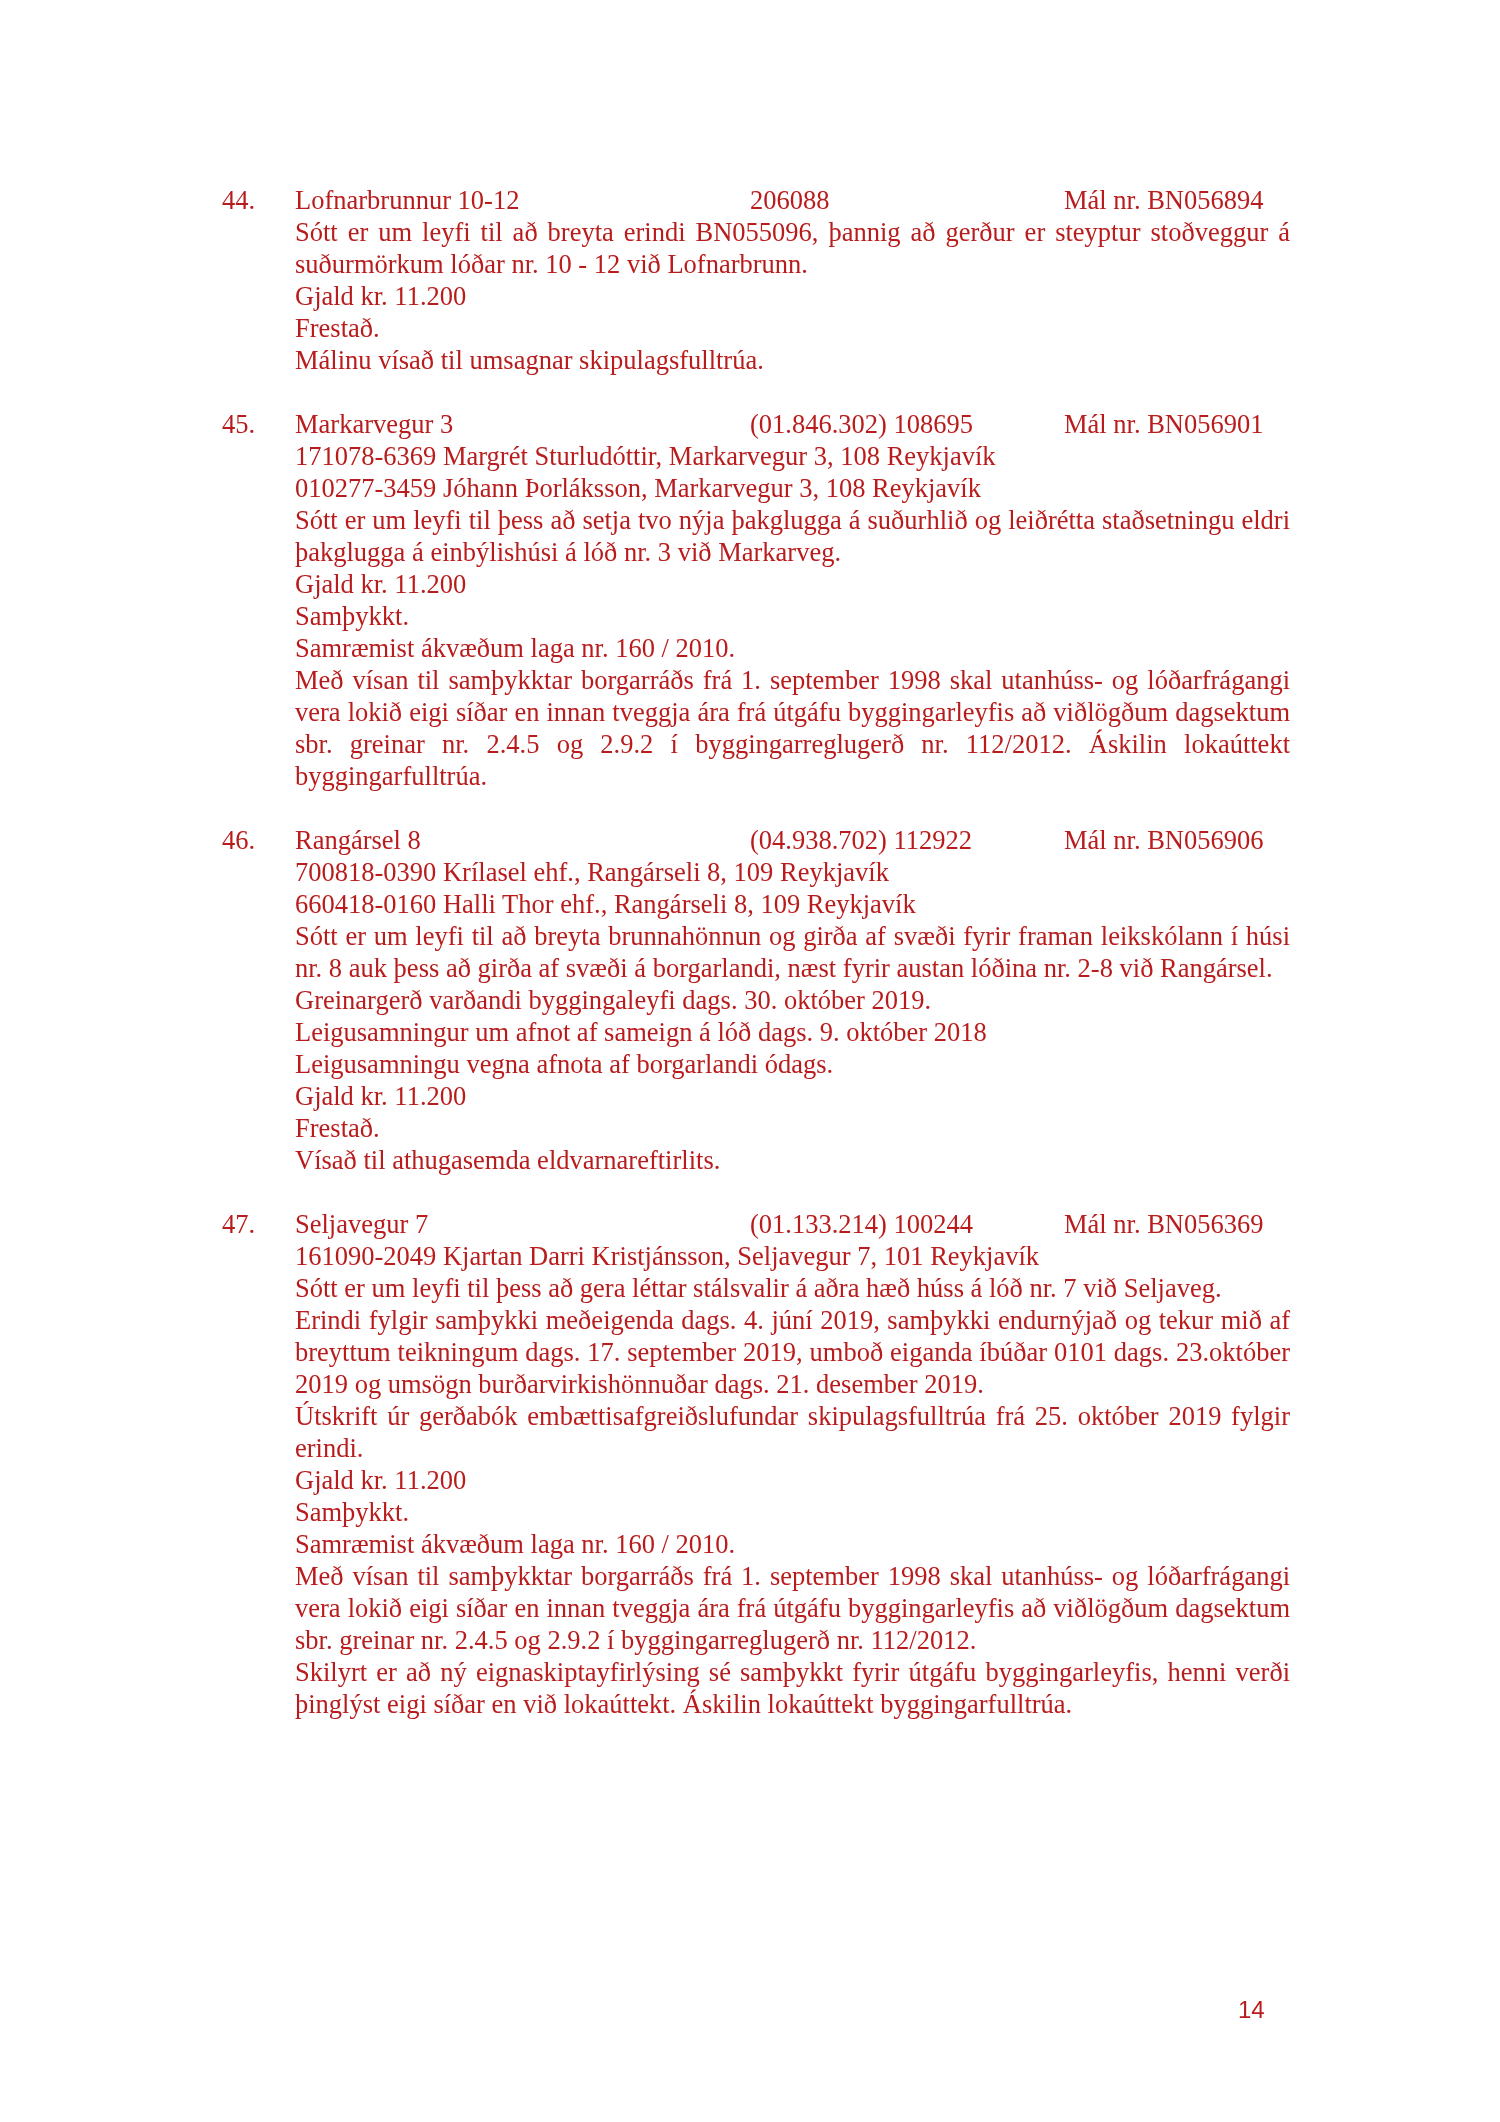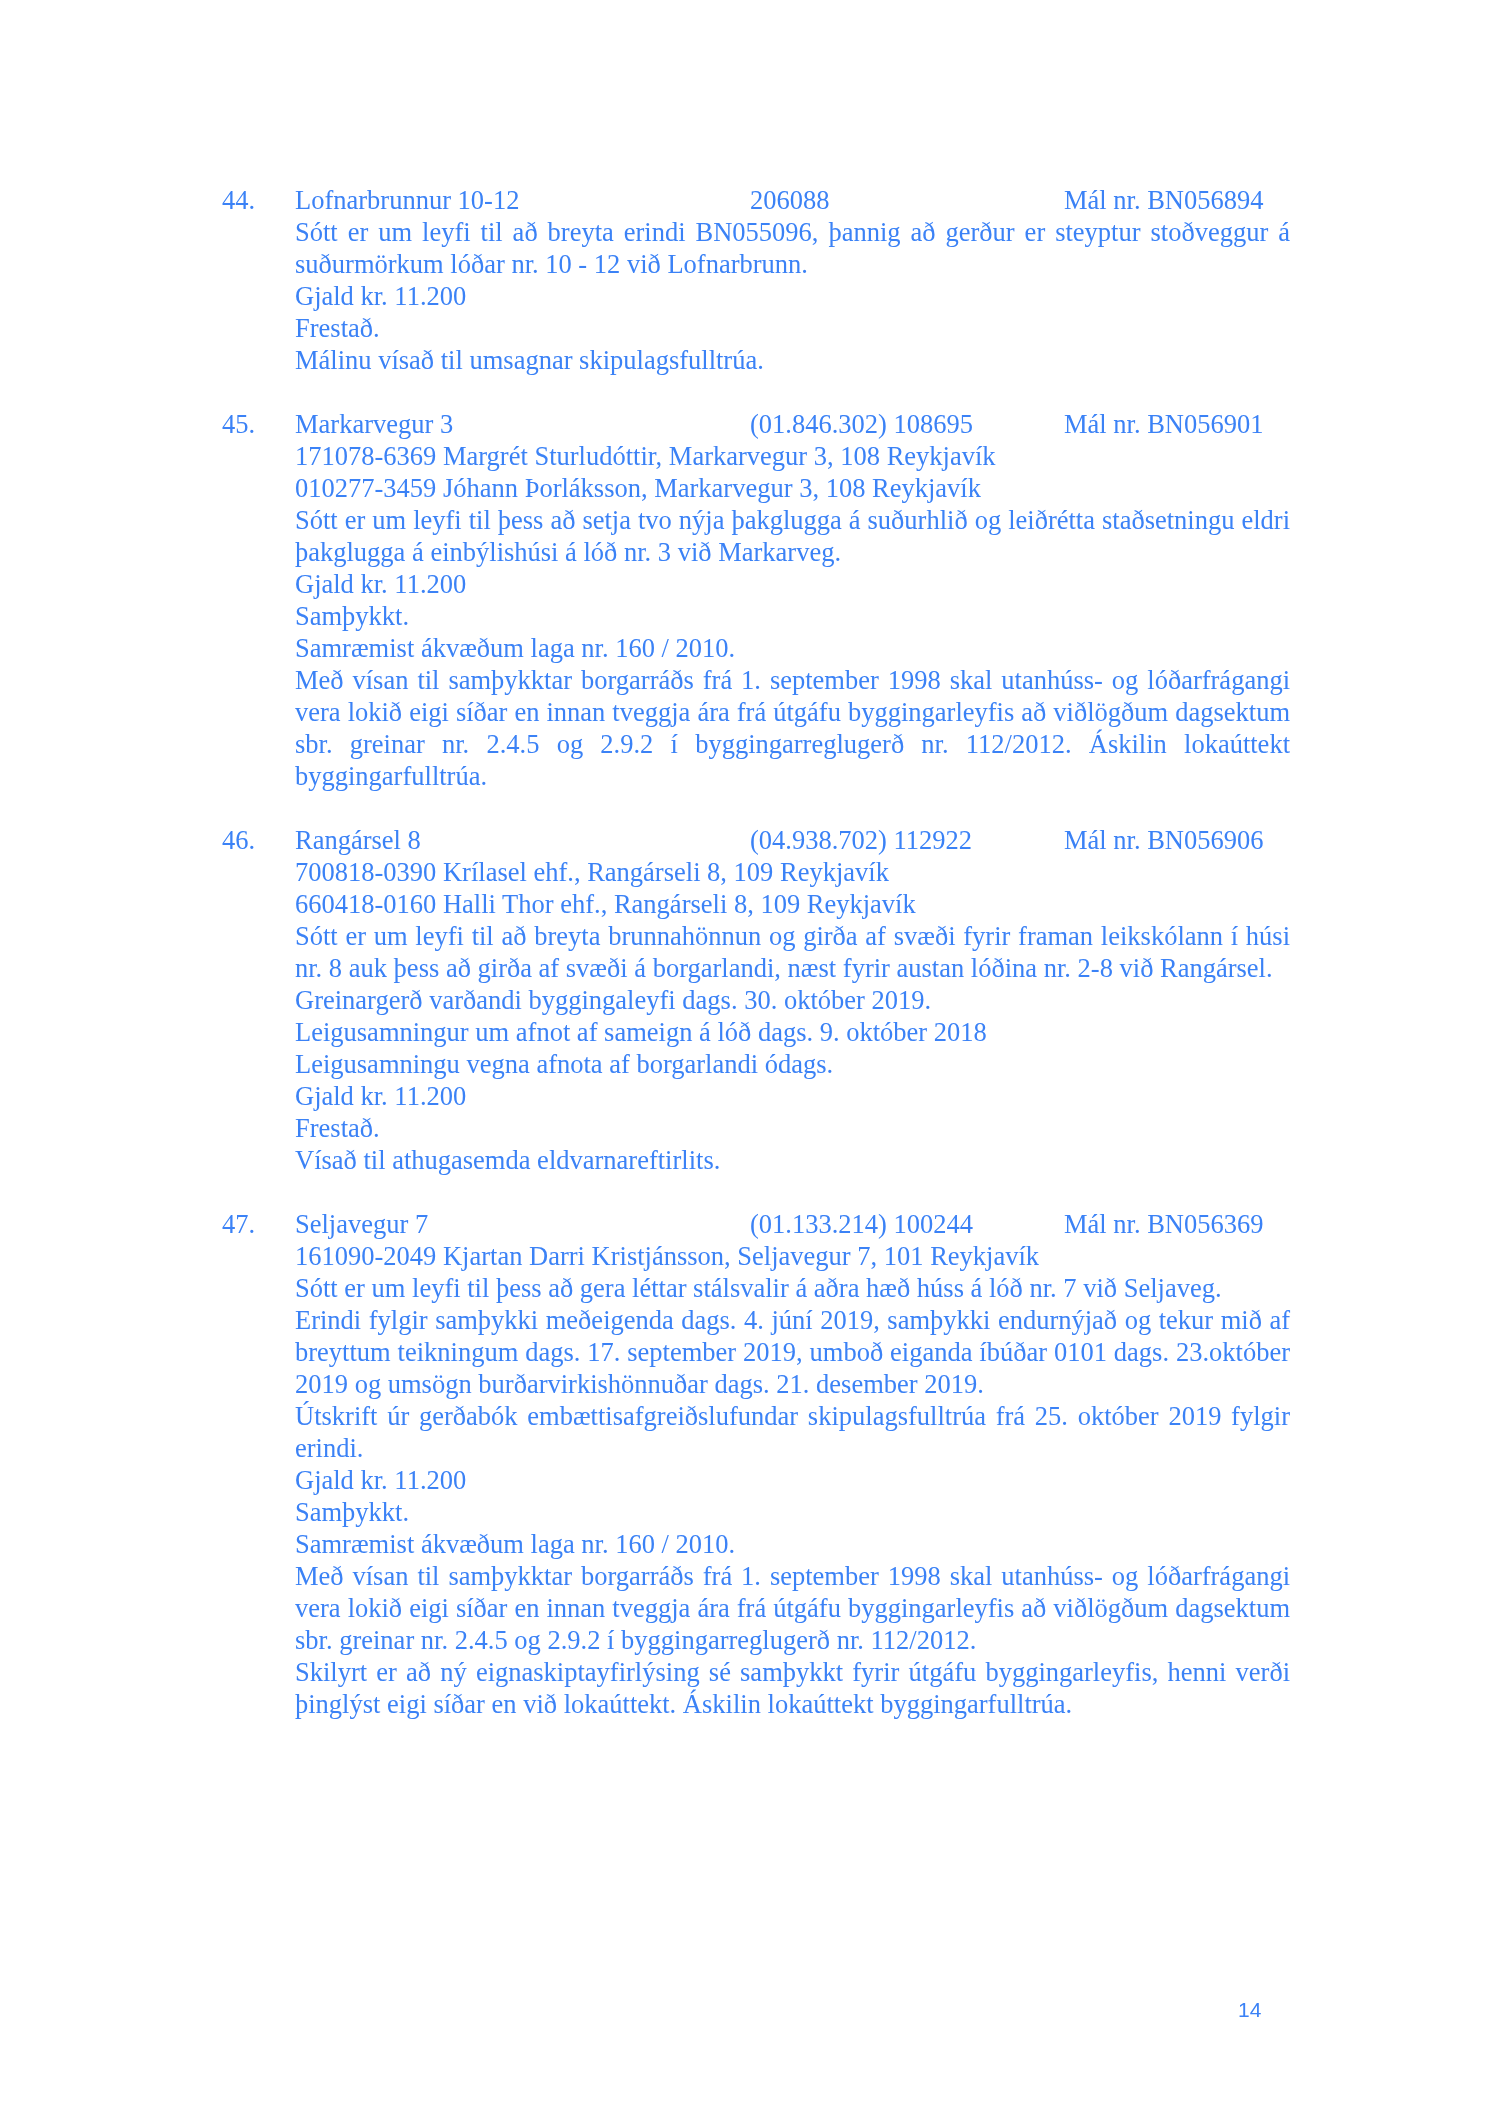--- a/index.html
+++ b/index.html
@@ -6,21 +6,21 @@
   html, body {
     margin: 0;
     padding: 0;
     background: #ffffff;
   }
   .page {
     position: relative;
     width: 1500px;
     height: 2122px;
     background: #ffffff;
-    color: #3b82f6;
+    color: #b91c1c;
     font-family: "Liberation Serif", "DejaVu Serif", serif;
     font-size: 26.5px;
     line-height: 32px;
     overflow: hidden;
   }
   .content {
     position: absolute;
     top: 184px;
     left: 222px;
     width: 1068px;
@@ -64,21 +64,21 @@
     padding: 0;
     text-align: justify;
   }
   .para.italic {
   }
   .page-number {
     position: absolute;
     left: 1238px;
     top: 1994px;
     font-family: "Liberation Sans", "DejaVu Sans", sans-serif;
-    font-size: 21px;
+    font-size: 24px;
     line-height: 32px;
     text-align: right;
   }
 </style>
 </head>
 <body>
 
 <div class="page">
   <main class="content" id="items-root">
   <section class="item">

